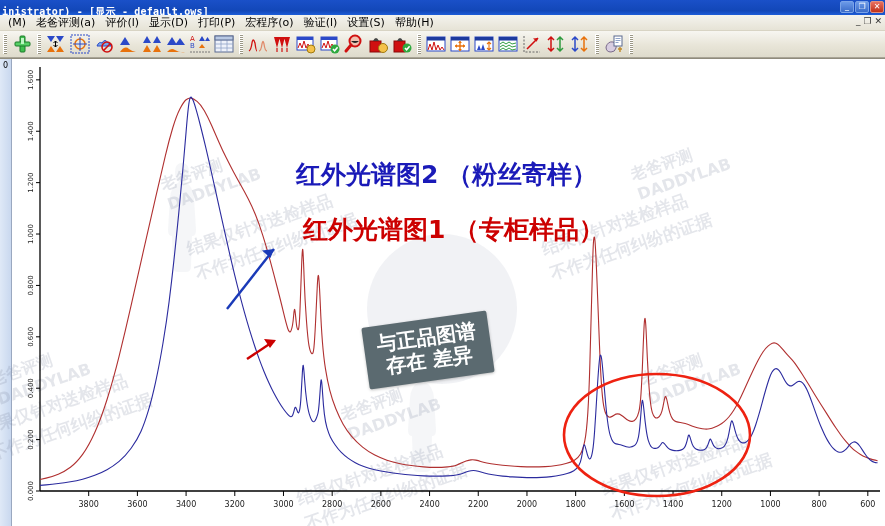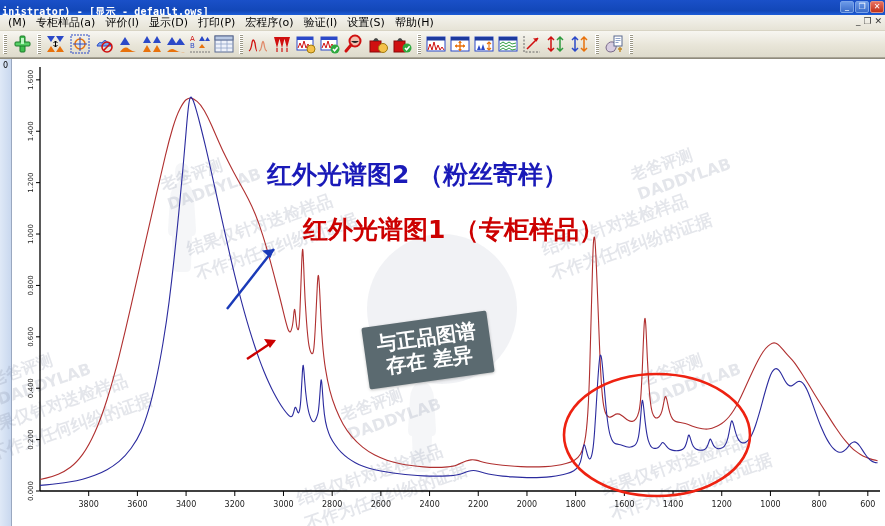--- a/index.html
+++ b/index.html
@@ -164,21 +164,21 @@
     <span class="title-text">inistrator) - [显示 - default.ows]</span>
     <div class="win-btns">
       <div class="win-btn">_</div>
       <div class="win-btn">❐</div>
       <div class="win-btn close">✕</div>
     </div>
   </div>
 
   <div class="menubar">
     <div class="menu-item">(M)</div>
-    <div class="menu-item">专柜样品(a)</div>
+    <div class="menu-item">老爸评测(a)</div>
     <div class="menu-item">评价(l)</div>
     <div class="menu-item">显示(D)</div>
     <div class="menu-item">打印(P)</div>
     <div class="menu-item">宏程序(o)</div>
     <div class="menu-item">验证(l)</div>
     <div class="menu-item">设置(S)</div>
     <div class="menu-item">帮助(H)</div>
     <div class="mdi-btns">
       <span class="mdi-btn">_</span>
       <span class="mdi-btn">❐</span>
@@ -505,21 +505,21 @@
         </svg>
 
       <svg width="873" height="468" viewBox="0 0 873 468" style="position:absolute;left:0;top:0;pointer-events:none;">
         <path d="M215 250 L262 190" stroke="#1a3ab8" stroke-width="2.4" fill="none"></path>
         <path d="M262 190 l-12 1.5 l8.5 7.5 z" fill="#1a3ab8"></path>
         <path d="M235 300 L262 282" stroke="#cc0000" stroke-width="2.4" fill="none"></path>
         <path d="M264 281 l-12 -1 l6 9 z" fill="#cc0000"></path>
         <ellipse cx="645" cy="376" rx="93" ry="61" fill="none" stroke="#ee2211" stroke-width="2.6"></ellipse>
       </svg>
 
-      <div class="anno blue" style="left:255px;top:103px;">红外光谱图2 （粉丝寄样）</div>
+      <div class="anno blue" style="left:284px;top:103px;">红外光谱图2 （粉丝寄样）</div>
       <div class="anno red" style="left:258px;top:158px;margin-left:33px;">红外光谱图1 （专柜样品）</div>
 
       <div class="callout" style="left:353px;top:260px;">
         <div>与正品图谱</div>
         <div>存在 差异</div>
       </div>
 
     </div>
   </div>
 </div>

